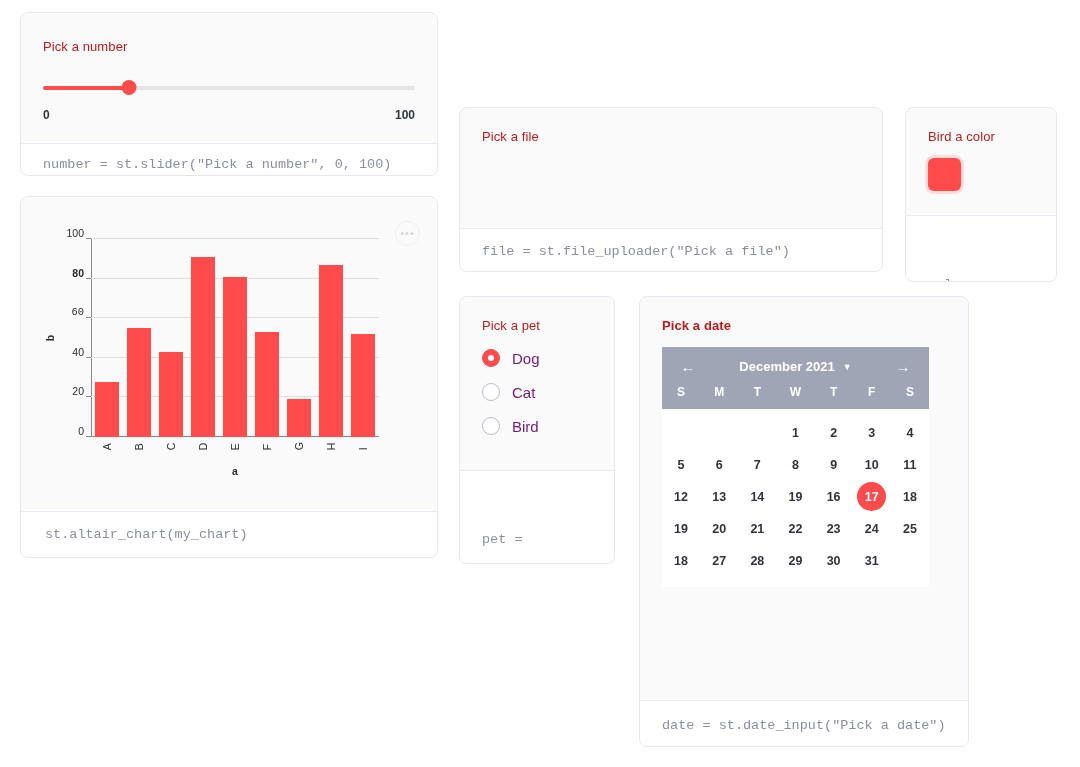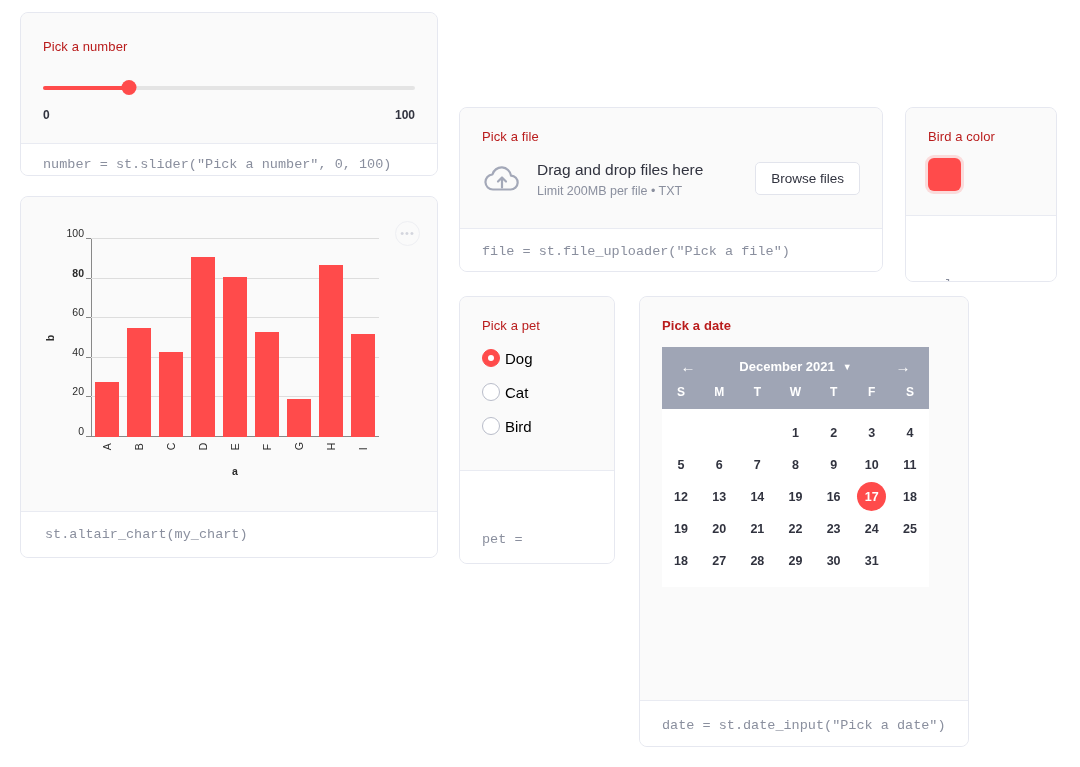--- a/index.html
+++ b/index.html
@@ -135,21 +135,21 @@
     width: 18px; height: 18px; border-radius: 50%;
     border: 1.6px solid #b9bdca; background: #fff; flex: none;
     position: relative;
   }
   .radio-dot.on { border-color: var(--accent, #ff4b4b); background: var(--accent, #ff4b4b); }
   .radio-dot.on::after {
     content: ""; position: absolute; left: 50%; top: 50%;
     width: 6px; height: 6px; border-radius: 50%; background: #fff;
     transform: translate(-50%, -50%);
   }
-  .radio-label { margin-left: 5px; font-size: 15px; color: #000000; }
+  .radio-label { margin-left: 12px; font-size: 15px; color: #701a75; }
 
   
   #date-card { left: 639px; top: 296px; width: 330px; height: 451px; }
   #date-card .card-body { padding: 21px 22px 0 22px; height: 403px; font-weight: bold; }
   #date-card .card-footer { padding: 13px 22px; height: 48px; }
   .calendar { margin-top: 14px; width: 267px; background: #fff; }
   .cal-head { background: #9fa5b5; padding: 8px 0 10px 0; }
   .cal-nav {
     display: flex; align-items: center; justify-content: space-between;
     padding: 4px 16px 2px 16px; color: #fff;
@@ -202,21 +202,21 @@
         <div id="ygrid">
             <div class="ytick-label" style="bottom: calc(0% - 6px);">0</div>
             <div class="ytick-mark" style="bottom: 0%;"></div>
             <div class="gridline" style="bottom: 20%;"></div>
             <div class="ytick-label" style="bottom: calc(20% - 6px);">20</div>
             <div class="ytick-mark" style="bottom: 20%;"></div>
             <div class="gridline" style="bottom: 40%;"></div>
             <div class="ytick-label" style="bottom: calc(40% - 6px);">40</div>
             <div class="ytick-mark" style="bottom: 40%;"></div>
             <div class="gridline" style="bottom: 60%;"></div>
-            <div class="ytick-label" style="bottom: calc(60% - 6px);">60</div>
+            <div class="ytick-label" style="bottom: calc(60% - 6px); font-family: Liberation Mono, monospace;">60</div>
             <div class="ytick-mark" style="bottom: 60%;"></div>
             <div class="gridline" style="bottom: 80%;"></div>
             <div class="ytick-label" style="bottom: calc(80% - 6px); font-weight: bold;">80</div>
             <div class="ytick-mark" style="bottom: 80%;"></div>
             <div class="gridline" style="bottom: 100%;"></div>
             <div class="ytick-label" style="bottom: calc(100% - 6px);">100</div>
             <div class="ytick-mark" style="bottom: 100%;"></div>
           </div>
         <div class="bars" id="bars">
             <div class="barcol">
@@ -279,33 +279,20 @@
         <div class="axis-title-x">a</div>
         <div class="axis-title-y">b</div>
       </div>
     </div>
     <div class="card-footer">st.altair_chart(my_chart)</div>
   </div>
 
   <div class="card" id="file-card">
     <div class="card-body">
       <div class="widget-label">Pick a file</div>
-      <div class="dropzone">
-        <span class="cloud-icon">
-          <svg viewBox="0 0 40 32" width="40" height="32" fill="none" stroke="currentColor" stroke-width="2.2">
-            <path d="M11 26.5a7.5 7.5 0 0 1-.6-14.98A9.5 9.5 0 0 1 29 12.6a6.9 6.9 0 0 1-.6 13.9z" stroke-linejoin="round"></path>
-            <path d="M20 24.5V14.5M20 14.5l-4 4M20 14.5l4 4" stroke-linecap="round" stroke-linejoin="round"></path>
-          </svg>
-        </span>
-        <div class="dz-text">
-          <div class="dz-title">Drag and drop files here</div>
-          <div class="dz-sub">Limit 200MB per file • TXT</div>
-        </div>
-        <button class="browse-btn">Browse files</button>
-      </div>
     </div>
     <div class="card-footer">file = st.file_uploader("Pick a file")</div>
   </div>
 
   <div class="card" id="color-card">
     <div class="card-body">
       <div class="widget-label">Bird a color</div>
       <div class="color-swatch" id="color-swatch" style="background: rgb(255, 75, 75);"></div>
     </div>
     <div class="card-footer">

